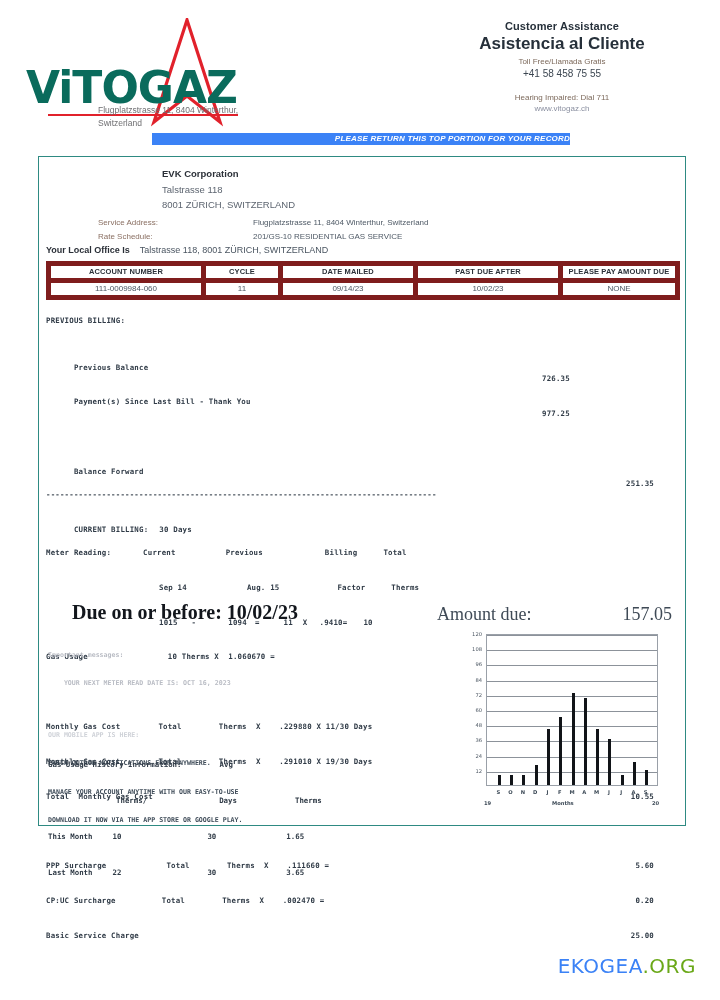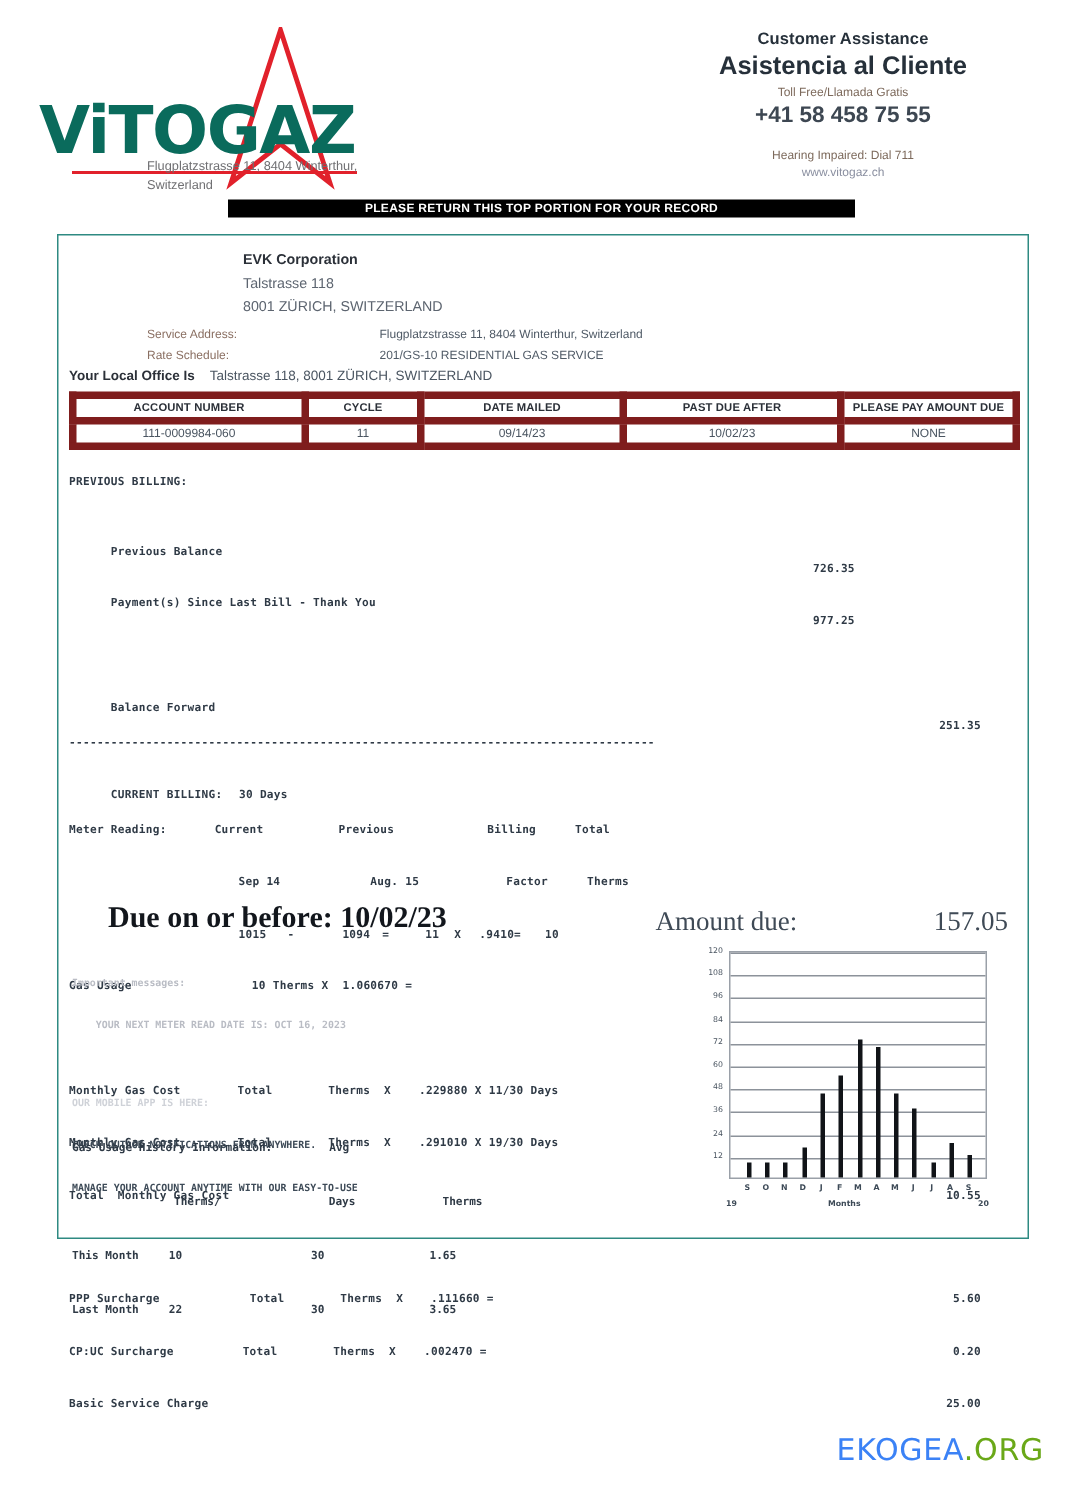--- a/index.html
+++ b/index.html
@@ -68,40 +68,41 @@
     letter-spacing: .1px;
   }
   .assist .t2 {
     font-size: 17px; font-weight: bold; color: #26303a;
     margin-top: 2px;
   }
   .assist .t3 {
     font-size: 8px; color: #7d6a5c; margin-top: 3px;
   }
   .assist .t4 {
-    font-size: 15px; color: #3d4752; margin-top: 2px; font-weight: 700;
+    font-size: 10px; color: #3d4752; margin-top: 2px; font-weight: 400;
   }
   .assist .t5 {
     font-size: 8px; color: #7d6a5c; margin-top: 14px;
   }
   .assist .t6 {
     font-size: 8px; color: #8a8fa0; margin-top: 2px;
   }
 
   .redbar {
     position: absolute;
     left: 152px; top: 133px;
     width: 418px; height: 12px;
-    background: #000000;
+    background: #3b82f6;
     color: #ffffff;
     font-size: 8px;
     font-weight: bold;
-    text-align: center;
+    text-align: right;
     line-height: 12px;
     letter-spacing: .2px;
+    font-style: italic;
   }
 
   
   .frame {
     position: absolute;
     left: 38px; top: 156px;
     width: 648px; height: 670px;
     border: 1.5px solid #2e8a82;
     box-sizing: border-box;
   }
@@ -422,20 +423,21 @@
   <div class="amtdue-lab">Amount due:</div>
   <div class="amtdue-val">157.05</div>
 
   <div class="msgs">
     <div class="faint">Important messages:</div>
     <div class="faint">    YOUR NEXT METER READ DATE IS: OCT 16, 2023</div>
     <div style="height:5px"></div>
     <div class="faint2">OUR MOBILE APP IS HERE:</div>
     <div class="dark">CHECK OUTAGE NOTIFICATIONS FROM ANYWHERE.</div>
     <div class="dark">MANAGE YOUR ACCOUNT ANYTIME WITH OUR EASY-TO-USE</div>
+    <div class="dark">DOWNLOAD IT NOW VIA THE APP STORE OR GOOGLE PLAY.</div>
   </div>
 
   <div class="hist">
     <div><span class="hdr">Gas Usage History Information:</span><span style="margin-left:38px">Avg</span></div>
     <div><span style="margin-left:68px">Therms/</span><span style="margin-left:72px">Days</span><span style="margin-left:58px">Therms</span></div>
     <div><span>This Month</span><span style="margin-left:20px">10</span><span style="margin-left:86px">30</span><span style="margin-left:70px">1.65</span></div>
     <div><span>Last Month</span><span style="margin-left:20px">22</span><span style="margin-left:86px">30</span><span style="margin-left:70px">3.65</span></div>
   </div>
 
   <div class="chart">

